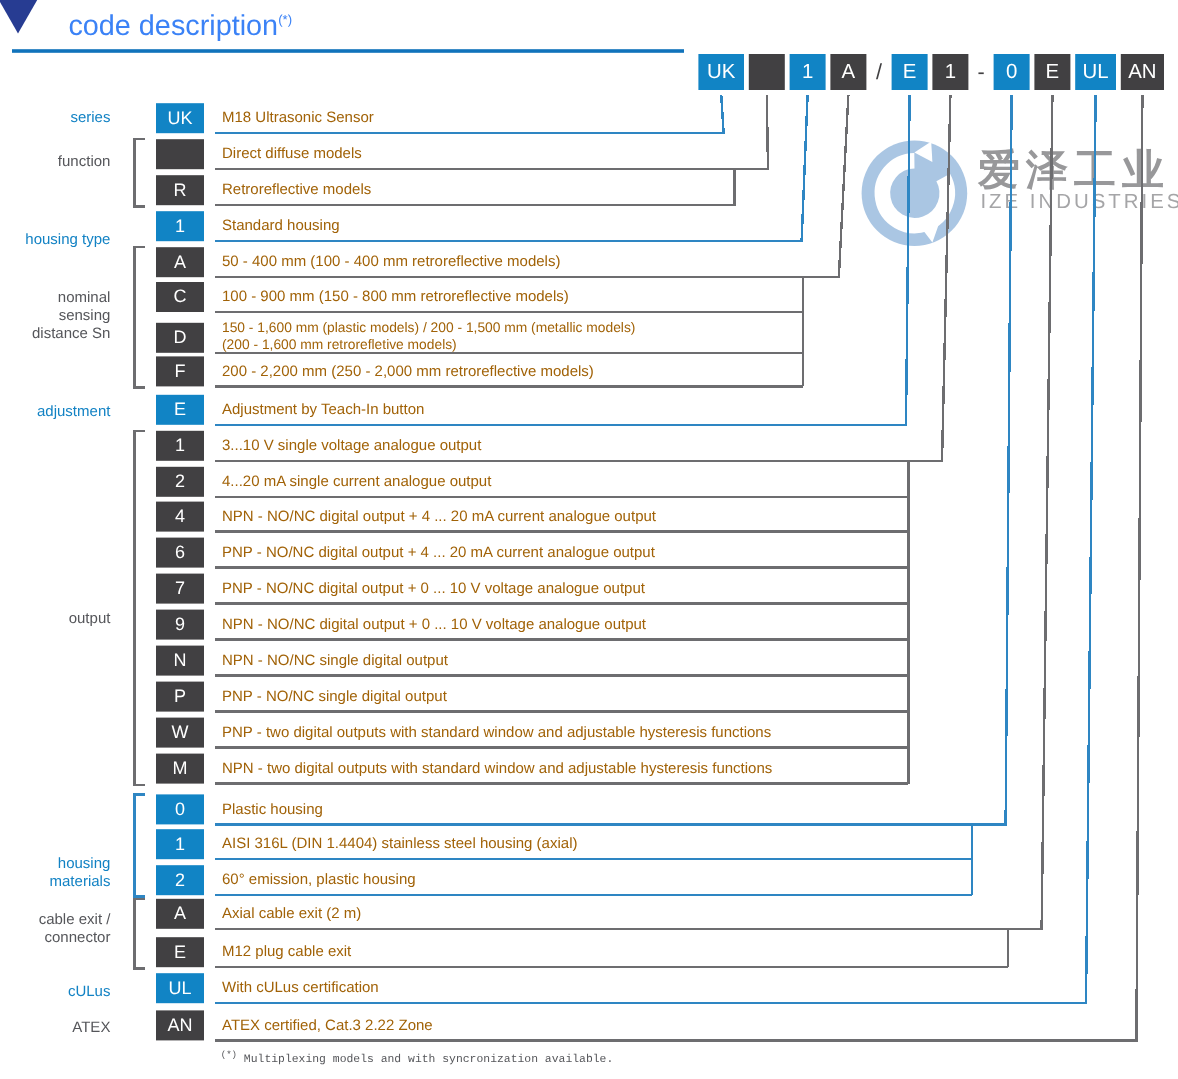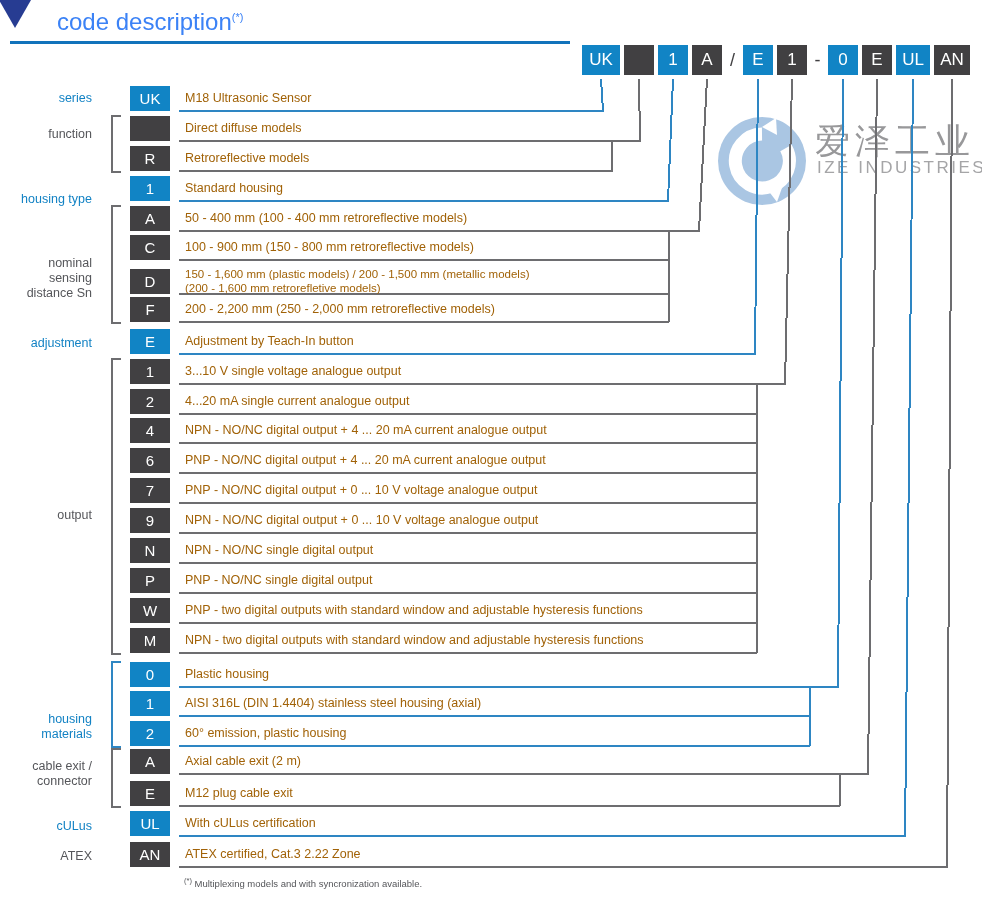--- a/index.html
+++ b/index.html
@@ -15,41 +15,41 @@
   .title-rule{position:absolute;left:10px;top:41px;width:560px;height:3px;background:#1173bb;}
   
   .crow{position:absolute;left:582px;top:45px;display:flex;gap:4px;height:30px;}
   .cbox{height:30px;line-height:30px;text-align:center;font-size:17px;color:#fff;}
   .cbox.blue{background:#1184c5;}
   .cbox.dark{background:#414042;}
   .cbox.sep{background:transparent;color:#414042;font-size:18px;}
   .w-uk{width:38px}.w-s{width:30px}.w-sep{width:13px}.w-d{width:34px}.w-d2{width:36px}
   
   .wm{position:absolute;left:0;top:0;z-index:1;}
-  .wm-cn{position:absolute;left:815px;top:118px;font-size:35px;font-weight:normal;
+  .wm-cn{position:absolute;left:815px;top:118px;font-size:35px;font-weight:bold;
          color:#98989a;letter-spacing:5px;white-space:nowrap;}
   .wm-en{position:absolute;left:817px;top:158px;font-size:17px;color:#a5a5a7;
          letter-spacing:2.5px;white-space:nowrap;}
   
   .lines{position:absolute;left:0;top:0;z-index:2;}
   
   .row{position:absolute;left:0;width:982px;height:25px;z-index:3;}
   .chip{position:absolute;left:130px;width:40px;height:25px;line-height:25px;
         text-align:center;color:#fff;font-size:15px;}
   .chip.blue{background:#1184c5;}
   .chip.dark{background:#414042;}
   .desc{position:absolute;left:185px;top:0;line-height:25px;font-size:12.5px;
         color:#a16207;white-space:nowrap;}
   .desc.two{line-height:13.5px;font-size:11.5px;top:-1px;}
   
   .glabel{position:absolute;left:10px;width:82px;text-align:right;font-size:12.5px;
           color:#55565a;line-height:15px;z-index:3;}
   .glabel.blue{color:#1282c4;text-align:right;}
   
-  .footnote{position:absolute;left:184px;top:876px;font-size:9.5px;color:#55565a;z-index:3;}
+  .footnote{position:absolute;left:184px;top:876px;font-size:9.5px;color:#55565a;z-index:3;font-family:Liberation Mono, monospace;}
   .footnote sup{font-size:7.5px;}
 </style>
 </head>
 <body>
 
 <div class="page">
 
   <div class="corner"></div>
 
   <div class="title"><span>code description</span><sup>(*)</sup></div>
@@ -119,21 +119,21 @@
       <path d="M121,206 H112 V323 H121" stroke="#6d6d70"></path>
       <path d="M121,359 H112 V654 H121" stroke="#6d6d70"></path>
       <path d="M121,662 H112 V747 H121" stroke="#2e86c3"></path>
       <path d="M121,749 H112 V807 H121" stroke="#6d6d70"></path>
     </g>
   </svg>
 
   <div class="glabel blue" style="top:91px">series</div>
   <div class="glabel" style="top:127px">function</div>
   <div class="glabel blue" style="top:192px">housing type</div>
-  <div class="glabel" style="top:256px;left:20px;width:72px">nominal sensing distance Sn</div>
+  <div class="glabel" style="top:241px;left:20px;width:72px">nominal sensing distance Sn</div>
   <div class="glabel blue" style="top:336px">adjustment</div>
   <div class="glabel" style="top:508px">output</div>
   <div class="glabel blue" style="top:712px;left:32px;width:60px">housing materials</div>
   <div class="glabel" style="top:759px;left:22px;width:70px">cable exit / connector</div>
   <div class="glabel blue" style="top:819px">cULus</div>
   <div class="glabel" style="top:849px">ATEX</div>
 
   <div class="row" style="top:86px">
     <span class="chip blue">UK</span>
     <span class="desc">M18 Ultrasonic Sensor</span>

